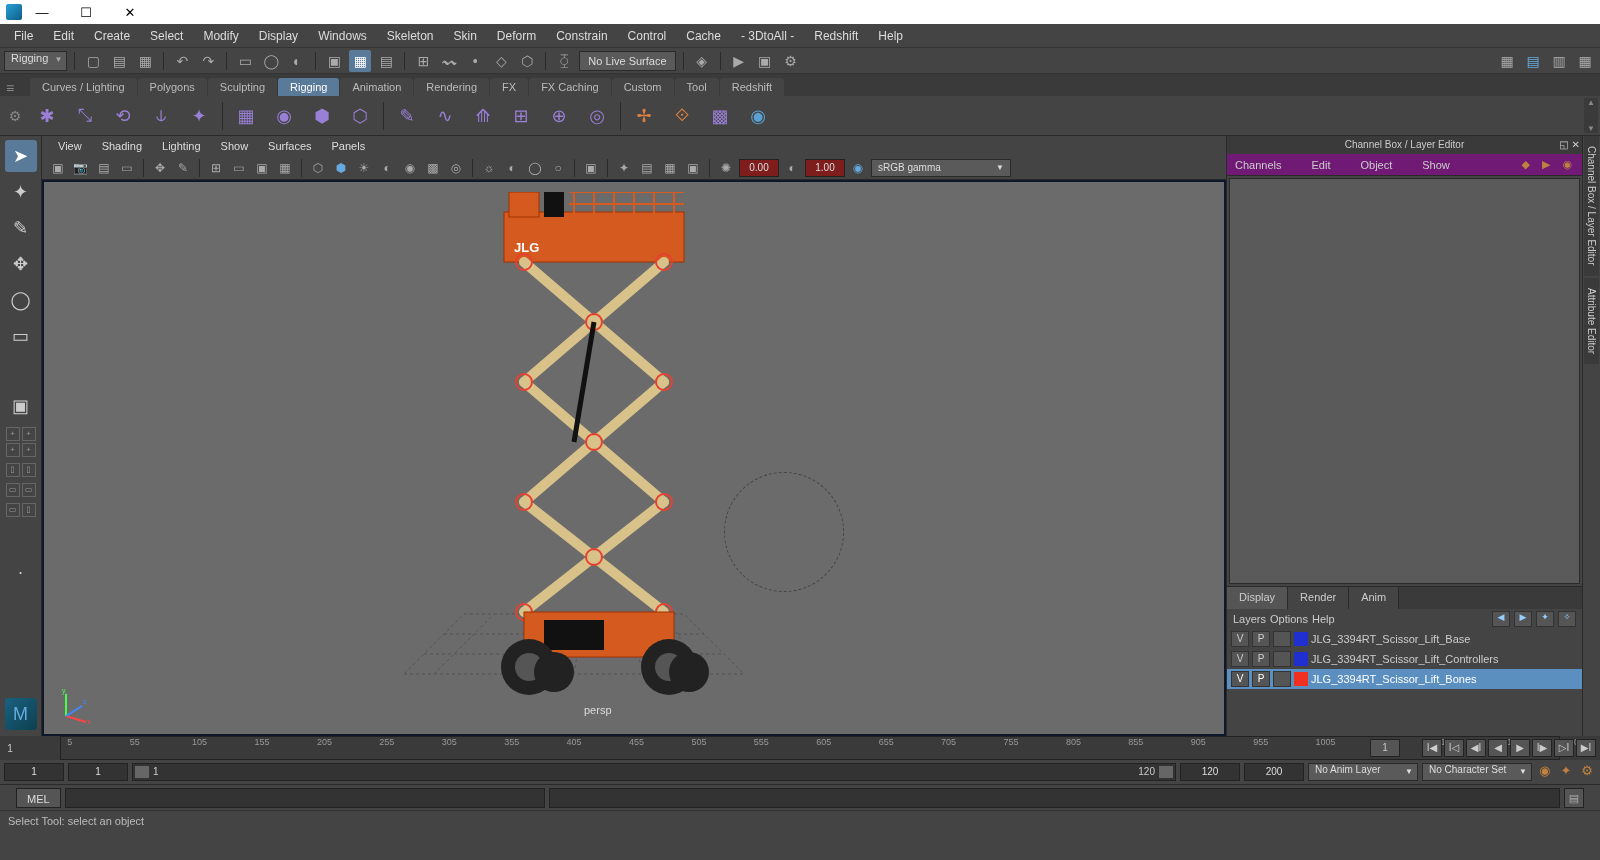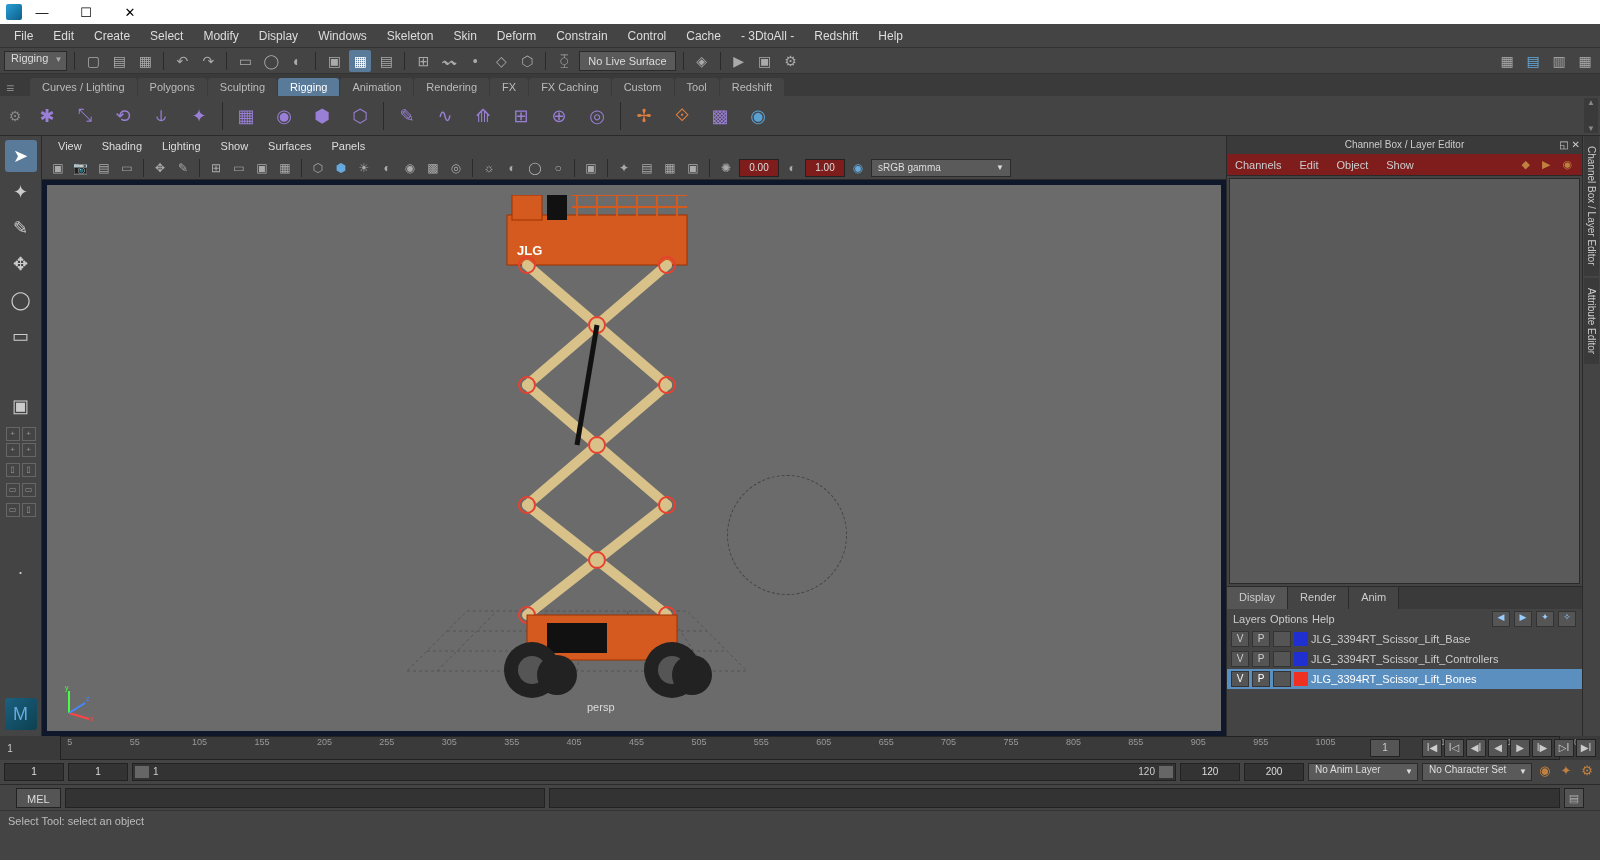--- a/index.html
+++ b/index.html
@@ -52,28 +52,28 @@
 
 .viewport-area { flex: 1; display: flex; flex-direction: column; background: #444; }
 .vp-menus { height: 20px; background: #444; display: flex; align-items: center; padding: 0 6px; gap: 0; }
 .vp-menus span { padding: 2px 10px; color: #ddd; font-size: 11px; }
 .vp-toolbar { height: 24px; background: #444; display: flex; align-items: center; padding: 0 6px; gap: 3px; border-bottom: 1px solid #2a2a2a; }
 .vp-tool { width: 20px; height: 20px; display: flex; align-items: center; justify-content: center; color: #aaa; font-size: 12px; }
 .vp-tool.on { color: #6ad; }
 .vp-num { background: #7f1d1d; color: #ddd; border: 1px solid #222; width: 40px; height: 18px; font-size: 10px; text-align: center; line-height: 16px; }
 .vp-gamma { background: #5a5a5a; color: #ddd; height: 18px; padding: 0 24px 0 6px; font-size: 10px; border: 1px solid #2a2a2a; display: flex; align-items: center; position: relative; width: 140px; }
 .vp-gamma::after { content: "▼"; position: absolute; right: 6px; font-size: 8px; }
-.viewport { flex: 1; background: #6b6b6b; position: relative; border: 5px solid #0f172a; overflow: hidden; }
+.viewport { flex: 1; background: #6b6b6b; position: relative; border: 2px solid #0f172a; overflow: hidden; }
 .axis-gizmo { position: absolute; left: 12px; bottom: 8px; width: 40px; height: 40px; }
 
 
 .rightpanel { width: 356px; background: #444; border-left: 1px solid #2a2a2a; display: flex; flex-direction: column; }
 .rp-title { height: 18px; background: #3a3a3a; color: #ccc; font-size: 10px; text-align: center; line-height: 18px; position: relative; }
 .rp-title .winbtns { position: absolute; right: 2px; top: 0; display: flex; gap: 3px; font-size: 10px; }
-.rp-tabs { height: 22px; display: flex; background: #7f1d1d; border-bottom: 1px solid #2a2a2a; align-items: center; padding: 0 4px; gap: 10px; }
+.rp-tabs { height: 22px; display: flex; background: #701a75; border-bottom: 1px solid #2a2a2a; align-items: center; padding: 0 4px; gap: 22px; }
 .rp-tabs span { color: #ccc; font-size: 11px; padding: 3px 4px; }
 .rp-body { flex: 1; background: #5a5a5a; border: 1px solid #2a2a2a; margin: 2px; }
 .rp-icons { position: absolute; right: 6px; display: flex; gap: 4px; }
 
 
 .layer-section { height: 150px; display: flex; flex-direction: column; border-top: 1px solid #2a2a2a; }
 .layer-tabs { height: 22px; display: flex; background: #3a3a3a; }
 .layer-tab { padding: 4px 12px; background: #444; color: #ccc; font-size: 11px; border-right: 1px solid #2a2a2a; }
 .layer-tab.active { background: #555; }
 .layer-menu { height: 20px; display: flex; align-items: center; padding: 0 6px; gap: 4px; position: relative; }

